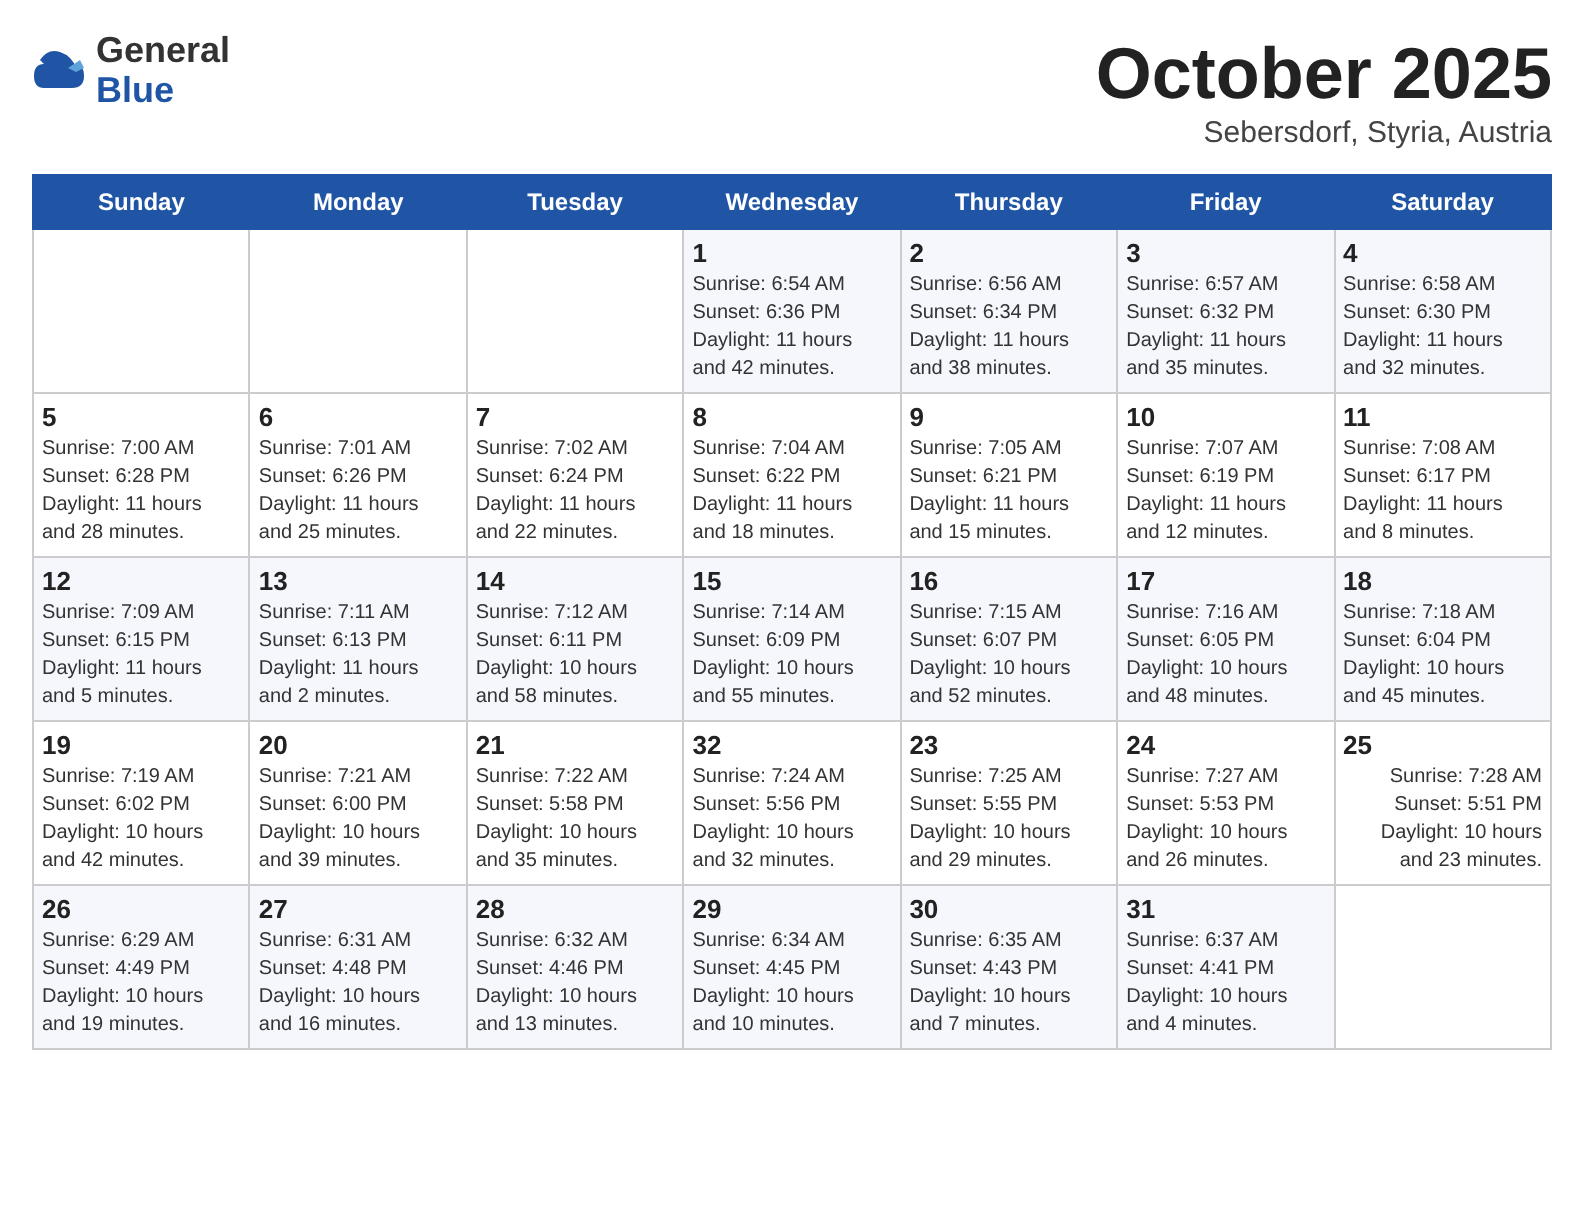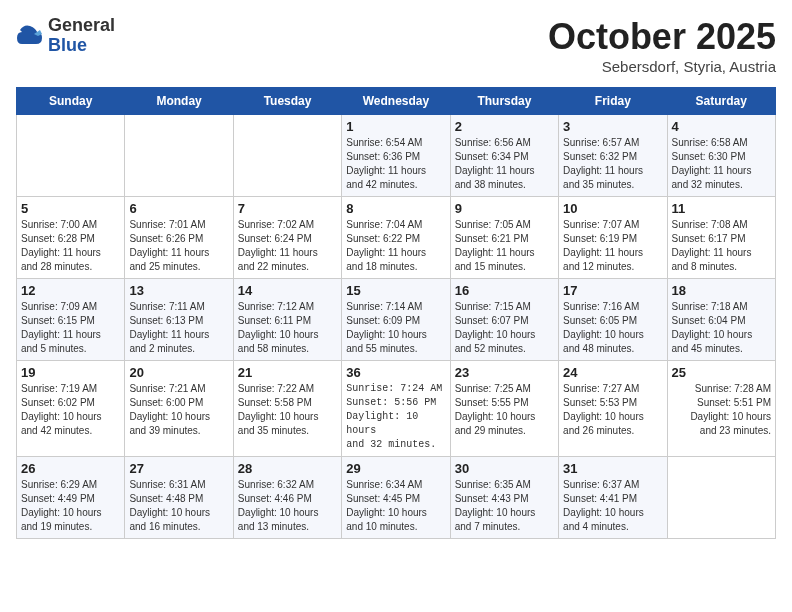--- a/index.html
+++ b/index.html
@@ -268,22 +268,22 @@
 and 39 minutes.</div>
         </td>
         <td>
           <span class="day-num">21</span>
           <div class="day-info" style="white-space: pre-line;">Sunrise: 7:22 AM
 Sunset: 5:58 PM
 Daylight: 10 hours
 and 35 minutes.</div>
         </td>
         <td>
-          <span class="day-num">36</span>
-          <div class="day-info" style="white-space: pre-line; font-family: Liberation Mono, monospace;">Sunrise: 7:24 AM
+          <span class="day-num">32</span>
+          <div class="day-info" style="white-space: pre-line;">Sunrise: 7:24 AM
 Sunset: 5:56 PM
 Daylight: 10 hours
 and 32 minutes.</div>
         </td>
         <td>
           <span class="day-num">23</span>
           <div class="day-info" style="white-space: pre-line;">Sunrise: 7:25 AM
 Sunset: 5:55 PM
 Daylight: 10 hours
 and 29 minutes.</div>

